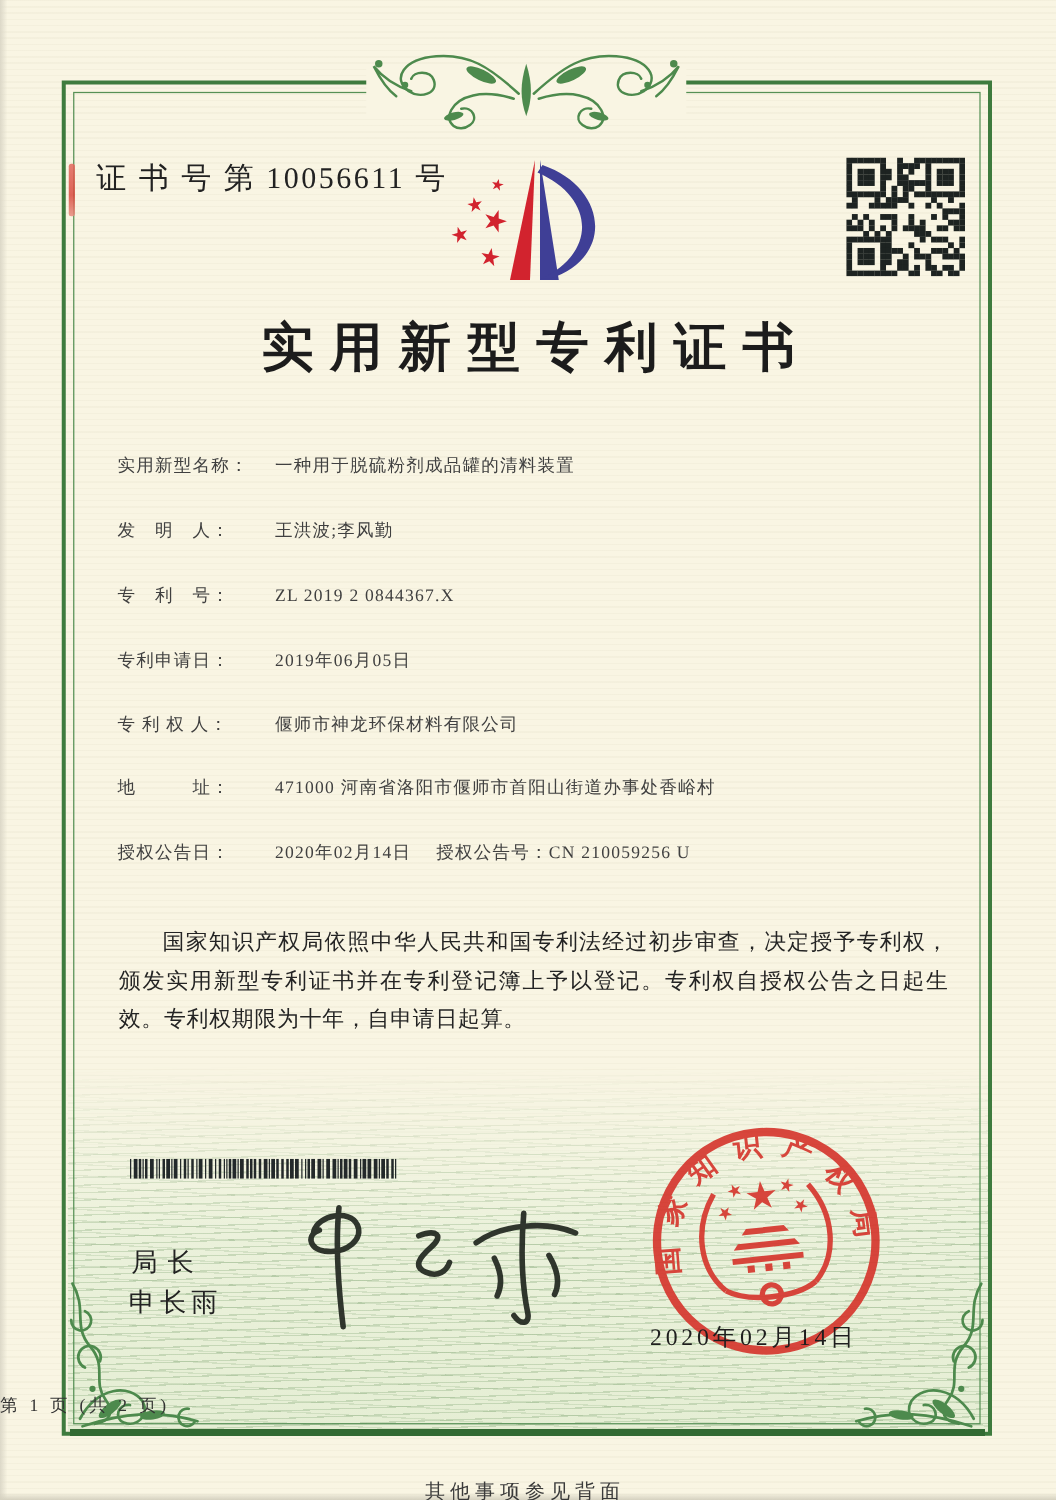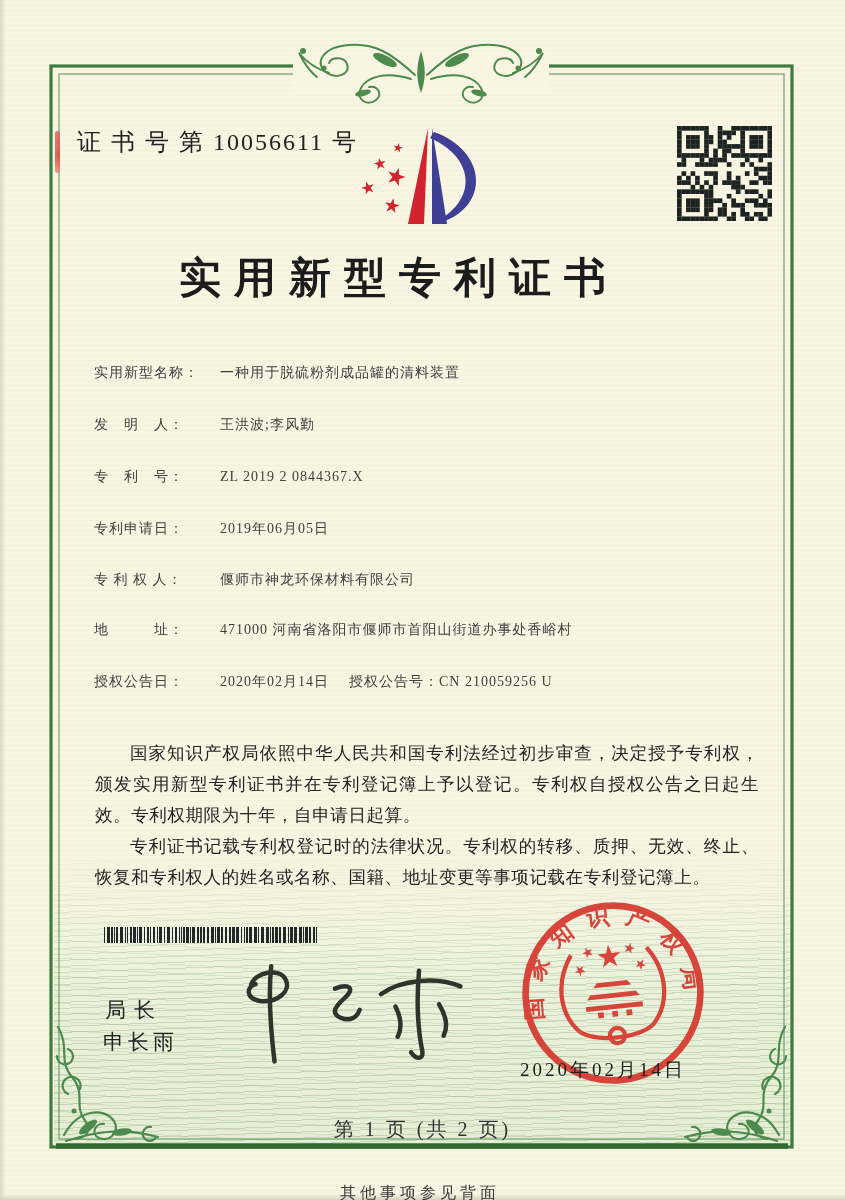--- a/index.html
+++ b/index.html
@@ -32,21 +32,21 @@
     -webkit-mask-image:linear-gradient(180deg,transparent,#000 130px);
     mask-image:linear-gradient(180deg,transparent,#000 130px);
   }
 
   .cert-number{position:absolute;left:77px;top:126px;font-size:24px;letter-spacing:2px;color:#222;}
 
   .logo{position:absolute;left:340px;top:120px;width:160px;height:110px;}
   .qr{position:absolute;left:677px;top:126px;width:95px;height:95px;}
 
   .title{
-    position:absolute;left:0;top:250px;width:785px;text-align:center;
+    position:absolute;left:0;top:250px;width:845px;text-align:center;
     font-size:42px;font-weight:700;letter-spacing:13px;padding-left:13px;
     box-sizing:border-box;color:#1c1c1c;
   }
 
   .fields{position:absolute;left:94px;top:0;width:700px;}
   .frow{position:absolute;left:0;white-space:nowrap;font-size:14px;color:#404040;}
   .flabel{display:inline-block;min-width:126px;letter-spacing:1px;}
   .fvalue{letter-spacing:1px;}
   .grant-no{margin-left:20px;font-family:Liberation Serif, serif;}
   .grant-no .flabel{min-width:0;}
@@ -57,22 +57,22 @@
 
   .barcode{position:absolute;left:104px;top:927px;width:218px;height:16px;}
 
   .director-title{position:absolute;left:105px;top:996px;font-size:21px;letter-spacing:8px;color:#222;}
   .director-name{position:absolute;left:103px;top:1028px;font-size:21px;letter-spacing:4px;color:#222;}
   .signature{position:absolute;left:228px;top:955px;width:242px;height:112px;}
 
   .seal{position:absolute;left:518px;top:898px;width:190px;height:190px;transform:rotate(-6deg);}
   .seal-date{position:absolute;left:520px;top:1057px;font-size:19px;letter-spacing:3px;color:#1e1e1e;}
 
-  .page-footer{position:absolute;left:0;top:1116px;width:845px;text-align:center;
-    font-size:20px;letter-spacing:3px;color:#333;}
+  .page-footer{position:absolute;left:0;top:1116px;width:845px;text-align:left;
+    font-size:14px;letter-spacing:3px;color:#333;}
   .back-note{position:absolute;left:0;top:1166px;width:840px;text-align:center;
     font-size:16px;letter-spacing:4px;color:#3a3a3a;margin-top:17px;}
 </style>
 </head>
 <body>
 
 <div class="paper-texture"></div>
 <div class="guilloche"></div>
 
 <svg class="layer" width="845" height="1200" viewBox="0 0 845 1200" aria-hidden="true">
@@ -394,21 +394,20 @@
   <div class="frow" style="top:621px">
     <span class="flabel">地　　　址：</span><span class="fvalue">471000 河南省洛阳市偃师市首阳山街道办事处香峪村</span>
   </div>
   <div class="frow" style="top:673px">
     <span class="flabel">授权公告日：</span><span class="fvalue">2020年02月14日</span><span class="grant-no"><span class="flabel">授权公告号：</span><span class="fvalue">CN 210059256 U</span></span>
   </div>
 </div>
 
 <div class="paras">
   <p>国家知识产权局依照中华人民共和国专利法经过初步审查，决定授予专利权，颁发实用新型专利证书并在专利登记簿上予以登记。专利权自授权公告之日起生效。专利权期限为十年，自申请日起算。</p>
-  <p>专利证书记载专利权登记时的法律状况。专利权的转移、质押、无效、终止、恢复和专利权人的姓名或名称、国籍、地址变更等事项记载在专利登记簿上。</p>
 </div>
 
 <svg class="barcode" id="barcode-svg" viewBox="0 0 218 16" aria-hidden="true">
     <g fill="#23292a">
       <rect x="0" y="0" width="1" height="16"></rect>
       <rect x="3" y="0" width="3" height="16"></rect>
       <rect x="7" y="0" width="2" height="16"></rect>
       <rect x="10" y="0" width="1" height="16"></rect>
       <rect x="12" y="0" width="2" height="16"></rect>
       <rect x="16" y="0" width="3" height="16"></rect>

